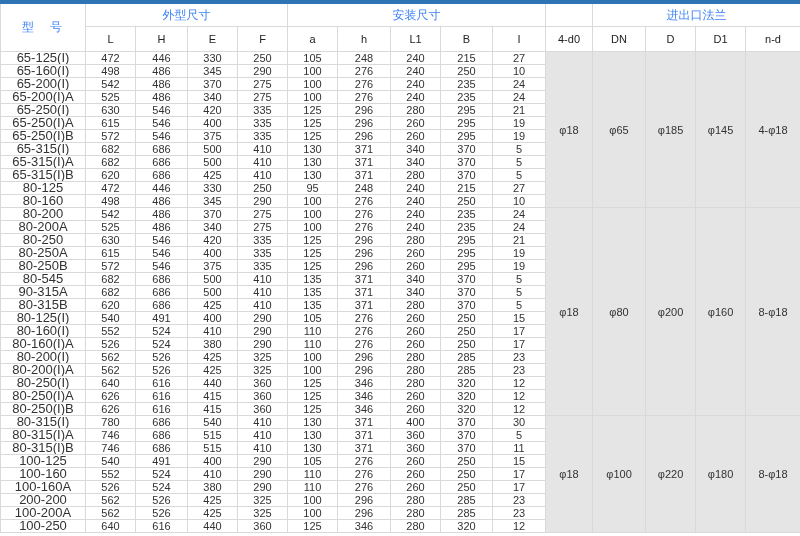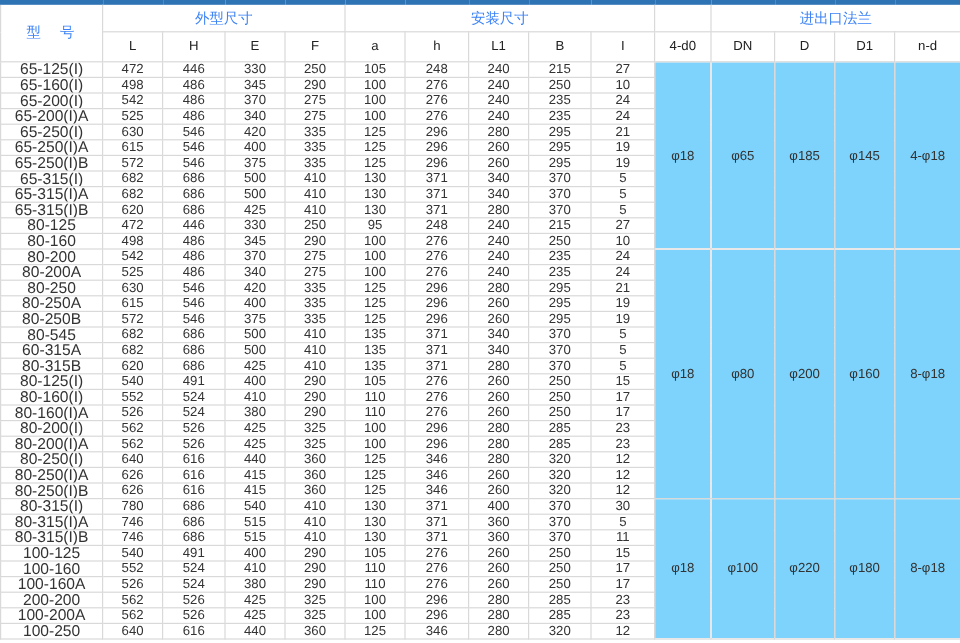--- a/index.html
+++ b/index.html
@@ -11,21 +11,21 @@
   col.c-h{width:53px;} col.c-L1{width:50px;} col.c-B{width:52px;}
   col.c-I{width:53px;} col.c-d0{width:47px;} col.c-DN{width:53px;}
   col.c-D{width:50px;} col.c-D1{width:50px;} col.c-nd{width:55px;}
   th,td{border:1px solid #d9d9d9;text-align:center;vertical-align:middle;
         padding:0;color:#333;font-weight:normal;white-space:nowrap;overflow:hidden;}
   thead tr.h1 th{border-top:4px solid #2e74b5;height:22px;font-size:12px;color:#3b82f6;}
   thead tr.h2 th{height:24px;font-size:11px;color:#222;}
   th.model-h{font-size:13px;letter-spacing:2px;}
   tbody td{height:12px;line-height:12px;font-size:11px;}
   tbody td.model{font-size:13px;}
-  tbody td.flange{font-size:11px;background:#7dd3fc;}
+  tbody td.flange{font-size:11px;background:#e5e5e5;}
 </style>
 </head>
 <body>
 
 <table>
   <colgroup>
     <col class="c-model">
       <col class="c-L">
       <col class="c-H">
       <col class="c-E">
@@ -287,21 +287,21 @@
         <td>686</td>
         <td>500</td>
         <td>410</td>
         <td>135</td>
         <td>371</td>
         <td>340</td>
         <td>370</td>
         <td>5</td>
       </tr>
       <tr>
-        <td class="model">60-315A</td>
+        <td class="model">90-315A</td>
         <td>682</td>
         <td>686</td>
         <td>500</td>
         <td>410</td>
         <td>135</td>
         <td>371</td>
         <td>340</td>
         <td>370</td>
         <td>5</td>
       </tr>

